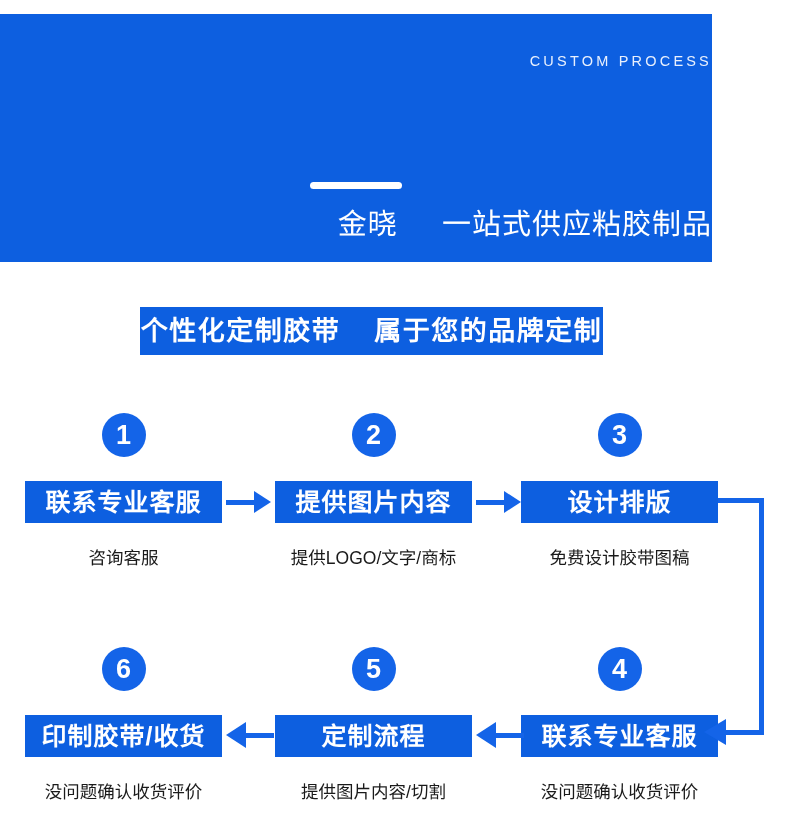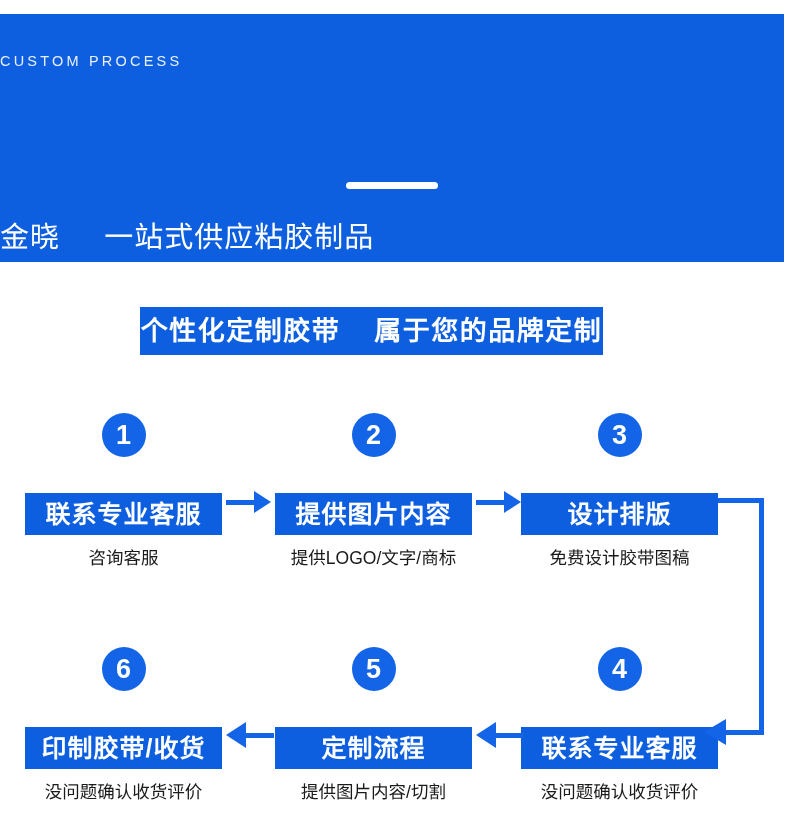--- a/index.html
+++ b/index.html
@@ -25,25 +25,25 @@
     width: 790px;
     height: 14px;
     background: #ffffff;
   }
 
   
   .hero {
     position: absolute;
     left: 0;
     top: 14px;
-    width: 784px;
+    width: 712px;
     height: 248px;
     background: #0d5fe0;
     box-sizing: border-box;
-    text-align: left;
+    text-align: right;
   }
   .hero-eyebrow {
     position: absolute;
     left: 0; right: 0;
     top: 40px;
     font-size: 14.5px;
     letter-spacing: 3.2px;
     color: #e9f0fd;
     font-weight: 400;
     line-height: 1;
@@ -70,21 +70,20 @@
   }
   .hero-subtitle {
     position: absolute;
     left: 0; right: 0;
     top: 192px;
     font-size: 29px;
     color: #ffffff;
     letter-spacing: 1px;
     line-height: 1.3;
     font-weight: 400;
-    margin-top: 13px;
   }
   .hero-subtitle .gap {
     display: inline-block;
     width: 26px;
   }
 
   
   .section-banner {
     position: absolute;
     left: 140px;
@@ -131,21 +130,21 @@
     background: #1464e8;
     color: #ffffff;
     font-size: 27px;
     font-weight: bold;
     line-height: 44px;
     text-align: center;
   }
   .step-box {
     position: absolute;
     left: 0;
-    top: 80px;
+    top: 68px;
     width: 197px;
     height: 42px;
     background: #0d5fe0;
     color: #ffffff;
     font-size: 25px;
     font-weight: bold;
     line-height: 42px;
     text-align: center;
     letter-spacing: 1px;
     white-space: nowrap;

